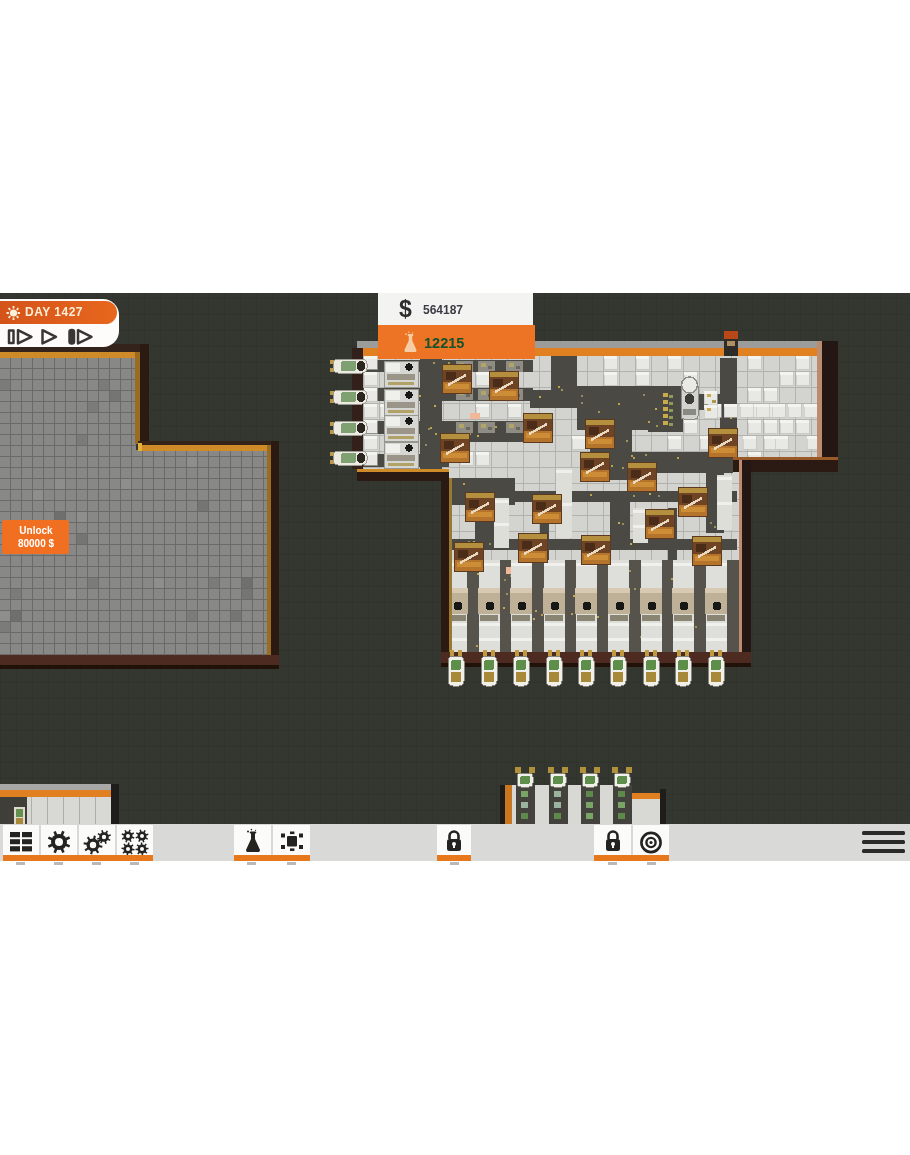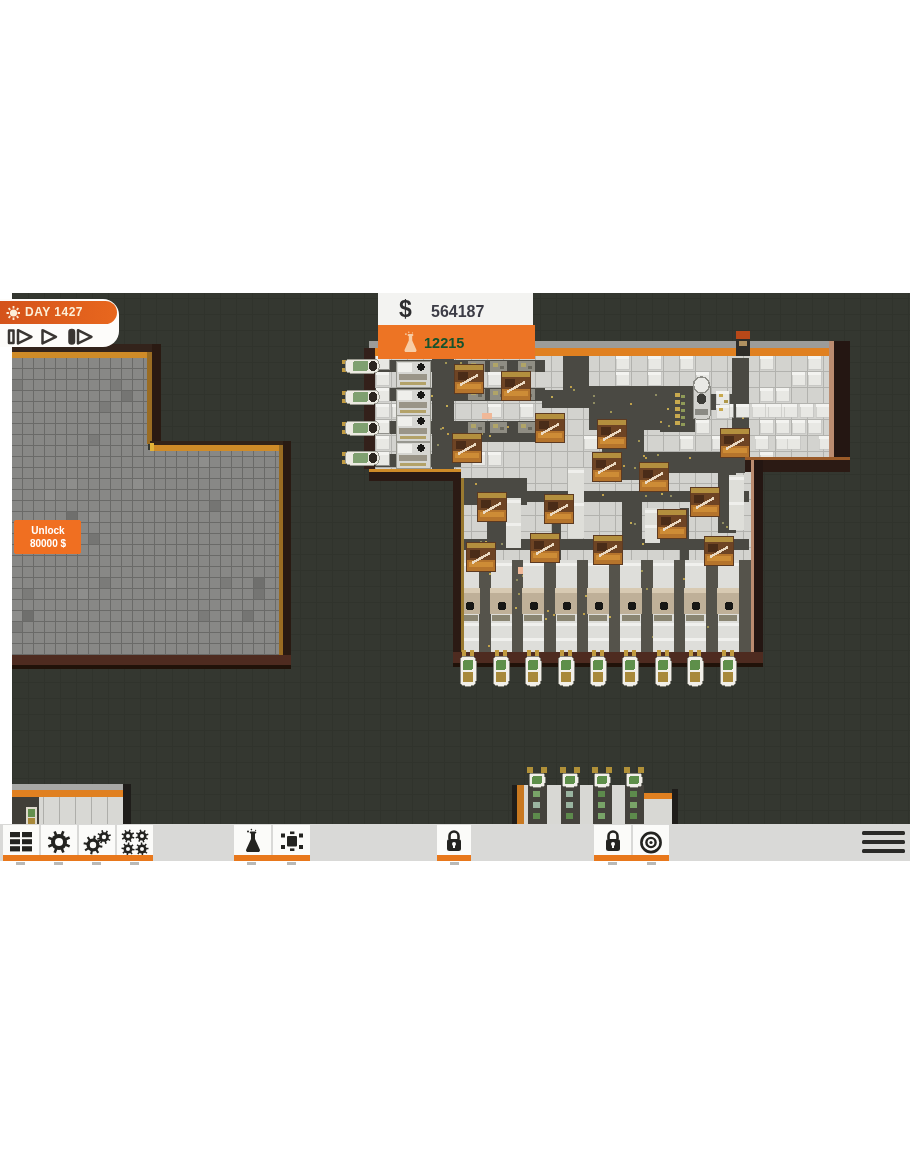--- a/index.html
+++ b/index.html
@@ -4,21 +4,21 @@
 <style>
   html,body{margin:0;padding:0;background:#ffffff;}
   #stage{position:relative;width:910px;height:1155px;background:#ffffff;overflow:hidden;
          font-family:"Liberation Sans", sans-serif;}
   .abs{position:absolute;}
 </style>
 </head>
 <body>
 <div id="stage">
 
-<div class="abs" style="left:12px;top:293px;width:748px;height:531px;">
+<div class="abs" style="left:0;top:293px;width:748px;height:531px;">
 <svg width="910" height="531" viewBox="0 0 910 531" shape-rendering="crispEdges">
 
 <g>
           <rect x="0" y="0" width="910" height="531" fill="#343730"></rect>
 <path d="M0.5 0V531 M16.5 0V531 M32.5 0V531 M48.5 0V531 M64.5 0V531 M80.5 0V531 M96.5 0V531 M112.5 0V531 M128.5 0V531 M144.5 0V531 M160.5 0V531 M176.5 0V531 M192.5 0V531 M208.5 0V531 M224.5 0V531 M240.5 0V531 M256.5 0V531 M272.5 0V531 M288.5 0V531 M304.5 0V531 M320.5 0V531 M336.5 0V531 M352.5 0V531 M368.5 0V531 M384.5 0V531 M400.5 0V531 M416.5 0V531 M432.5 0V531 M448.5 0V531 M464.5 0V531 M480.5 0V531 M496.5 0V531 M512.5 0V531 M528.5 0V531 M544.5 0V531 M560.5 0V531 M576.5 0V531 M592.5 0V531 M608.5 0V531 M624.5 0V531 M640.5 0V531 M656.5 0V531 M672.5 0V531 M688.5 0V531 M704.5 0V531 M720.5 0V531 M736.5 0V531 M752.5 0V531 M768.5 0V531 M784.5 0V531 M800.5 0V531 M816.5 0V531 M832.5 0V531 M848.5 0V531 M864.5 0V531 M880.5 0V531 M896.5 0V531 M0 5.5H910 M0 21.5H910 M0 37.5H910 M0 53.5H910 M0 69.5H910 M0 85.5H910 M0 101.5H910 M0 117.5H910 M0 133.5H910 M0 149.5H910 M0 165.5H910 M0 181.5H910 M0 197.5H910 M0 213.5H910 M0 229.5H910 M0 245.5H910 M0 261.5H910 M0 277.5H910 M0 293.5H910 M0 309.5H910 M0 325.5H910 M0 341.5H910 M0 357.5H910 M0 373.5H910 M0 389.5H910 M0 405.5H910 M0 421.5H910 M0 437.5H910 M0 453.5H910 M0 469.5H910 M0 485.5H910 M0 501.5H910 M0 517.5H910" stroke="#30332c" stroke-width="1" fill="none"></path>
 </g>
 
 <g>
 <rect x="0" y="64" width="136" height="298" fill="#888886"></rect>
 <rect x="136" y="157" width="131" height="205" fill="#888886"></rect>
@@ -958,21 +958,21 @@
     <path d="M36.5 3.2L50 9.8L36.5 16.4Z"></path>
     <rect x="63.5" y="3" width="4.5" height="13.5" rx="2" fill="#3a3633"></rect>
     <path d="M72 3.2L85.5 9.8L72 16.4Z"></path>
   </g>
 </svg>
 
 <div class="abs" style="left:378px;top:293px;width:155px;height:32px;background:#f3f3f1;"></div>
 
 <div class="abs" style="left:399px;top:296px;font-size:23px;font-weight:bold;color:#2e2e30;">$</div>
 
-<div class="abs" style="left:423px;top:303px;font-size:16px;font-weight:bold;color:#3c3c46;margin-left:8px;">564187</div>
+<div class="abs" style="left:423px;top:303px;font-size:12px;font-weight:bold;color:#3c3c46;">564187</div>
 
 <div class="abs" style="left:378px;top:325px;width:157px;height:34px;background:#ed7424;"></div>
 
 <svg class="abs" style="left:401px;top:330px;" width="19" height="25" viewBox="0 0 21 25">
   <g fill="#f7cda6">
     <path d="M8.6 4.4h3.8v6l4.6 10c0.6 1.2-0.3 2.6-1.6 2.6H5.6c-1.3 0-2.2-1.4-1.6-2.6l4.6-10Z"></path>
     <rect x="7.3" y="3" width="6.4" height="2.2" rx="1.1"></rect>
     <circle cx="5.4" cy="3.2" r="1"></circle>
         <circle cx="8.6" cy="1.2" r="0.8"></circle>
         <circle cx="12.6" cy="1.9" r="0.6"></circle>

